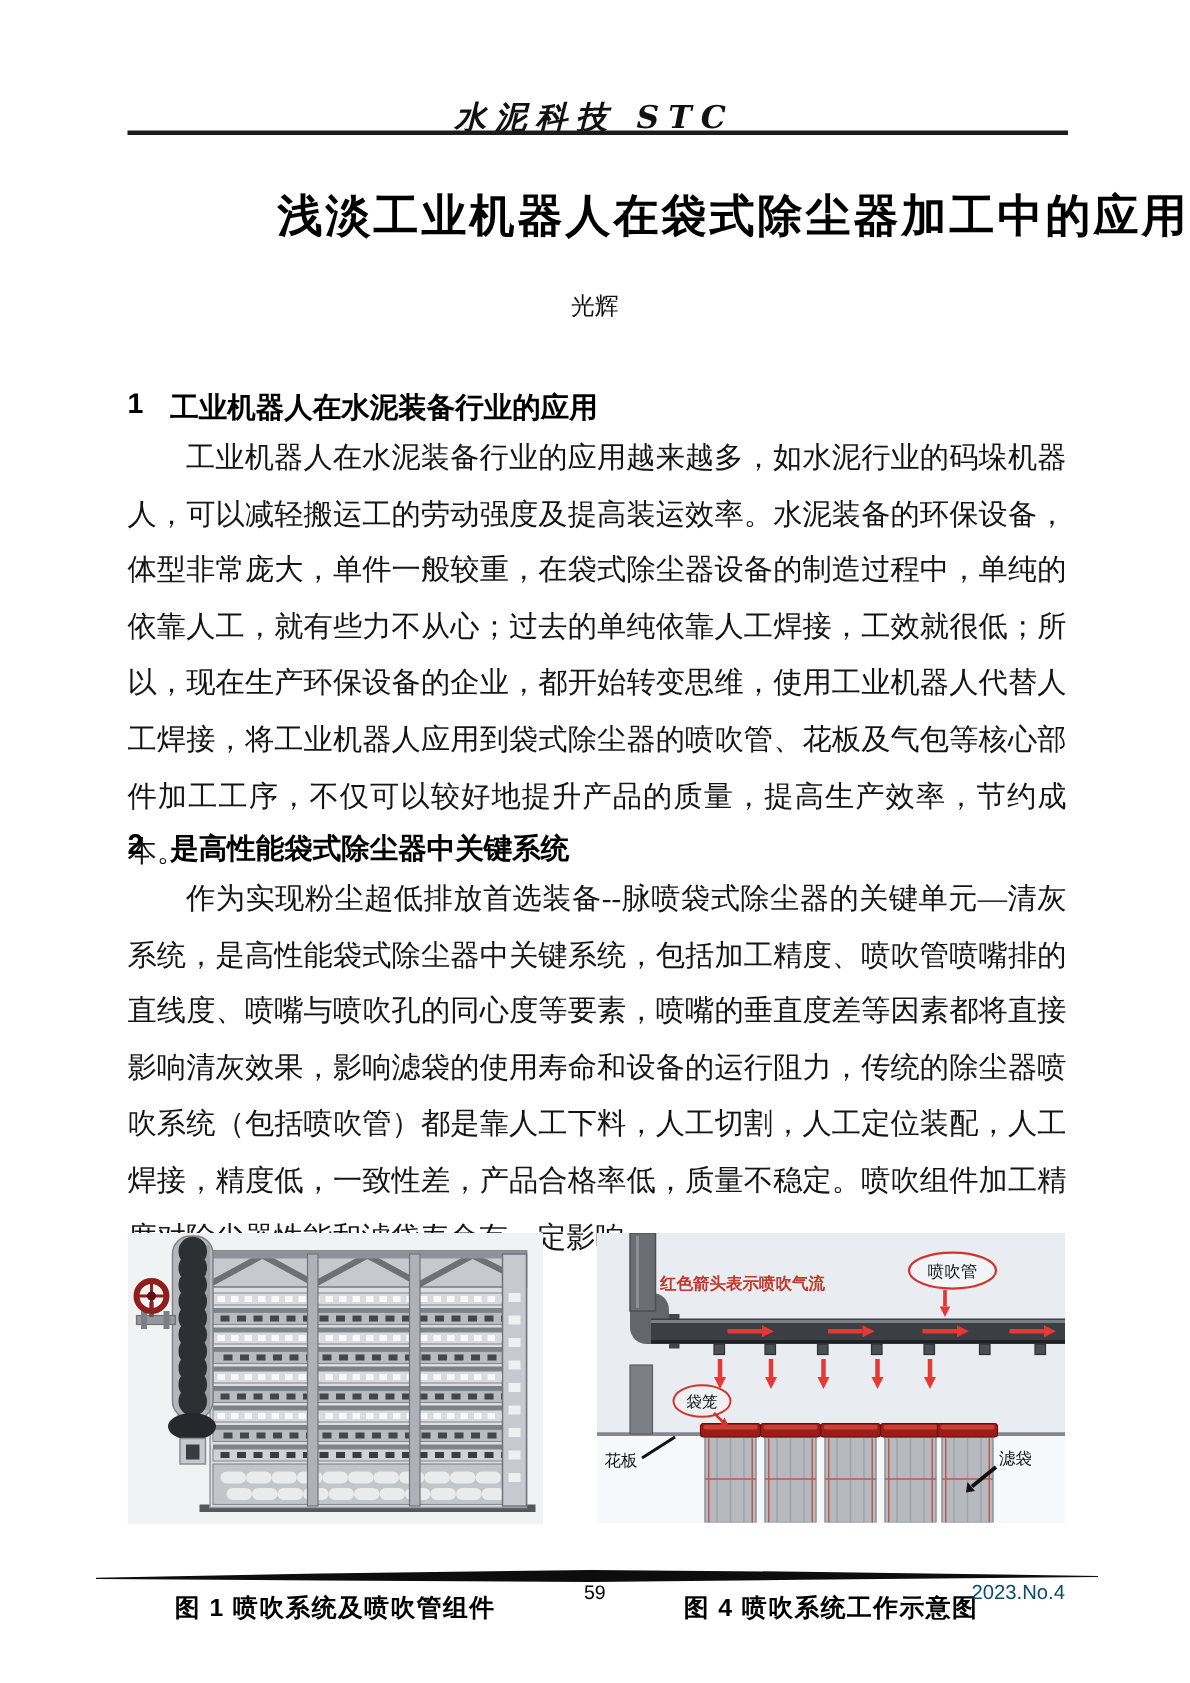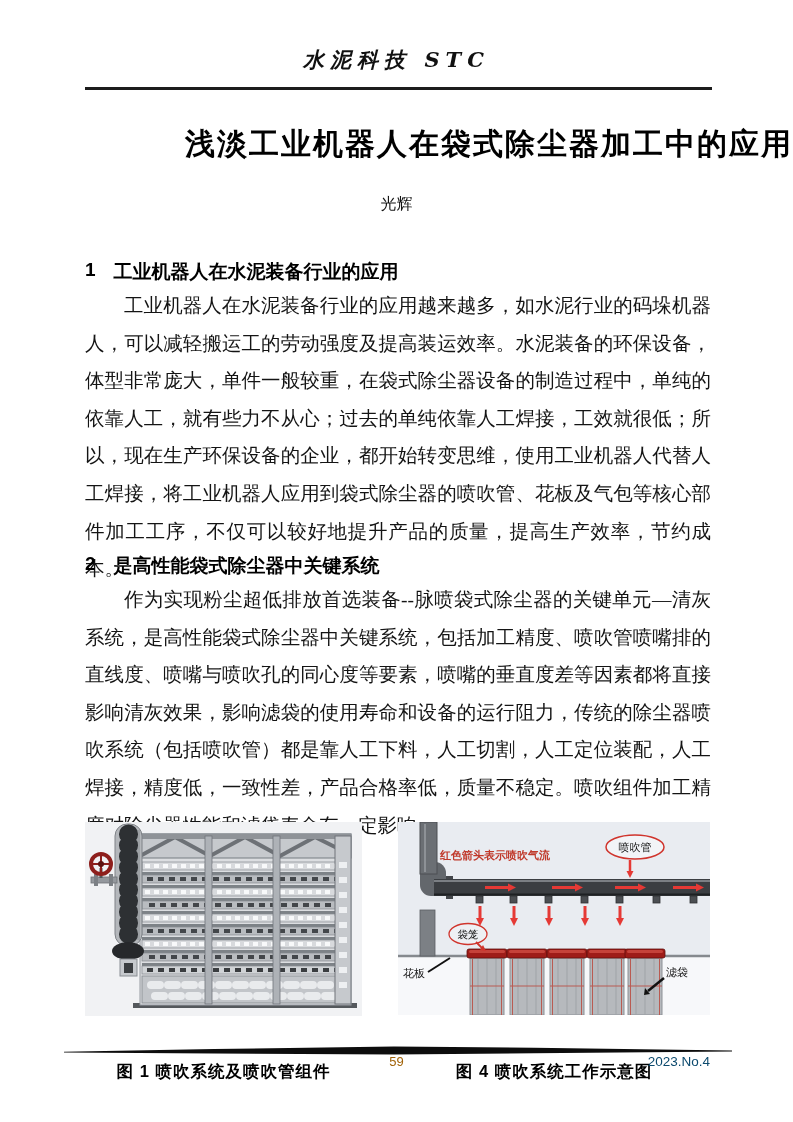--- a/index.html
+++ b/index.html
@@ -2,21 +2,21 @@
 <html><head>
 <meta charset="utf-8">
 <style>
   html,body{margin:0;padding:0;background:#ffffff;}
   .page{
     position:relative;width:793px;height:1122px;background:#ffffff;overflow:hidden;
     font-family:"Liberation Serif","DejaVu Serif",serif;color:#1a1a1a;
   }
   
   .journal-title{
-    position:absolute;top:46px;left:0;width:100%;text-align:center;
+    position:absolute;top:64px;left:0;width:100%;text-align:center;
     font-family:"DejaVu Serif","Liberation Serif",serif;font-style:italic;font-weight:700;
     font-size:21px;letter-spacing:6px;color:#111;
   }
   .header-rule{position:absolute;top:87px;left:85px;width:627px;height:3px;background:#1c1c1c;}
   
   .article-title{
     position:absolute;top:124px;left:0;width:100%;text-align:right;
     font-family:"Liberation Sans","DejaVu Sans",sans-serif;font-weight:bold;
     font-size:30px;letter-spacing:2px;color:#000;
   }
@@ -53,21 +53,21 @@
     position:absolute;top:1019px;text-align:center;
     font-family:"Liberation Sans","DejaVu Sans",sans-serif;font-weight:bold;
     font-size:16.5px;color:#000;letter-spacing:1px;margin-top:42px;
   }
   #fig1-caption{left:85px;width:277px;}
   #fig2-caption{left:398px;width:312px;}
   
   .footer-rule{position:absolute;left:64px;top:1045px;width:668px;height:12px;}
   .footer-page-number{
     position:absolute;top:1054px;left:0;width:100%;text-align:center;
-    font-family:"Liberation Sans","DejaVu Sans",sans-serif;font-size:13px;color:#a16207;
+    font-family:"Liberation Sans","DejaVu Sans",sans-serif;font-size:13px;color:#000000;
   }
   .footer-issue{
     position:absolute;top:1054px;left:560px;width:150px;text-align:right;
     font-family:"Liberation Sans","DejaVu Sans",sans-serif;font-size:13.5px;color:#0c4a6e;
   }
   svg text{font-family:"Liberation Sans","DejaVu Sans",sans-serif;}
 </style>
 </head>
 <body>
 

